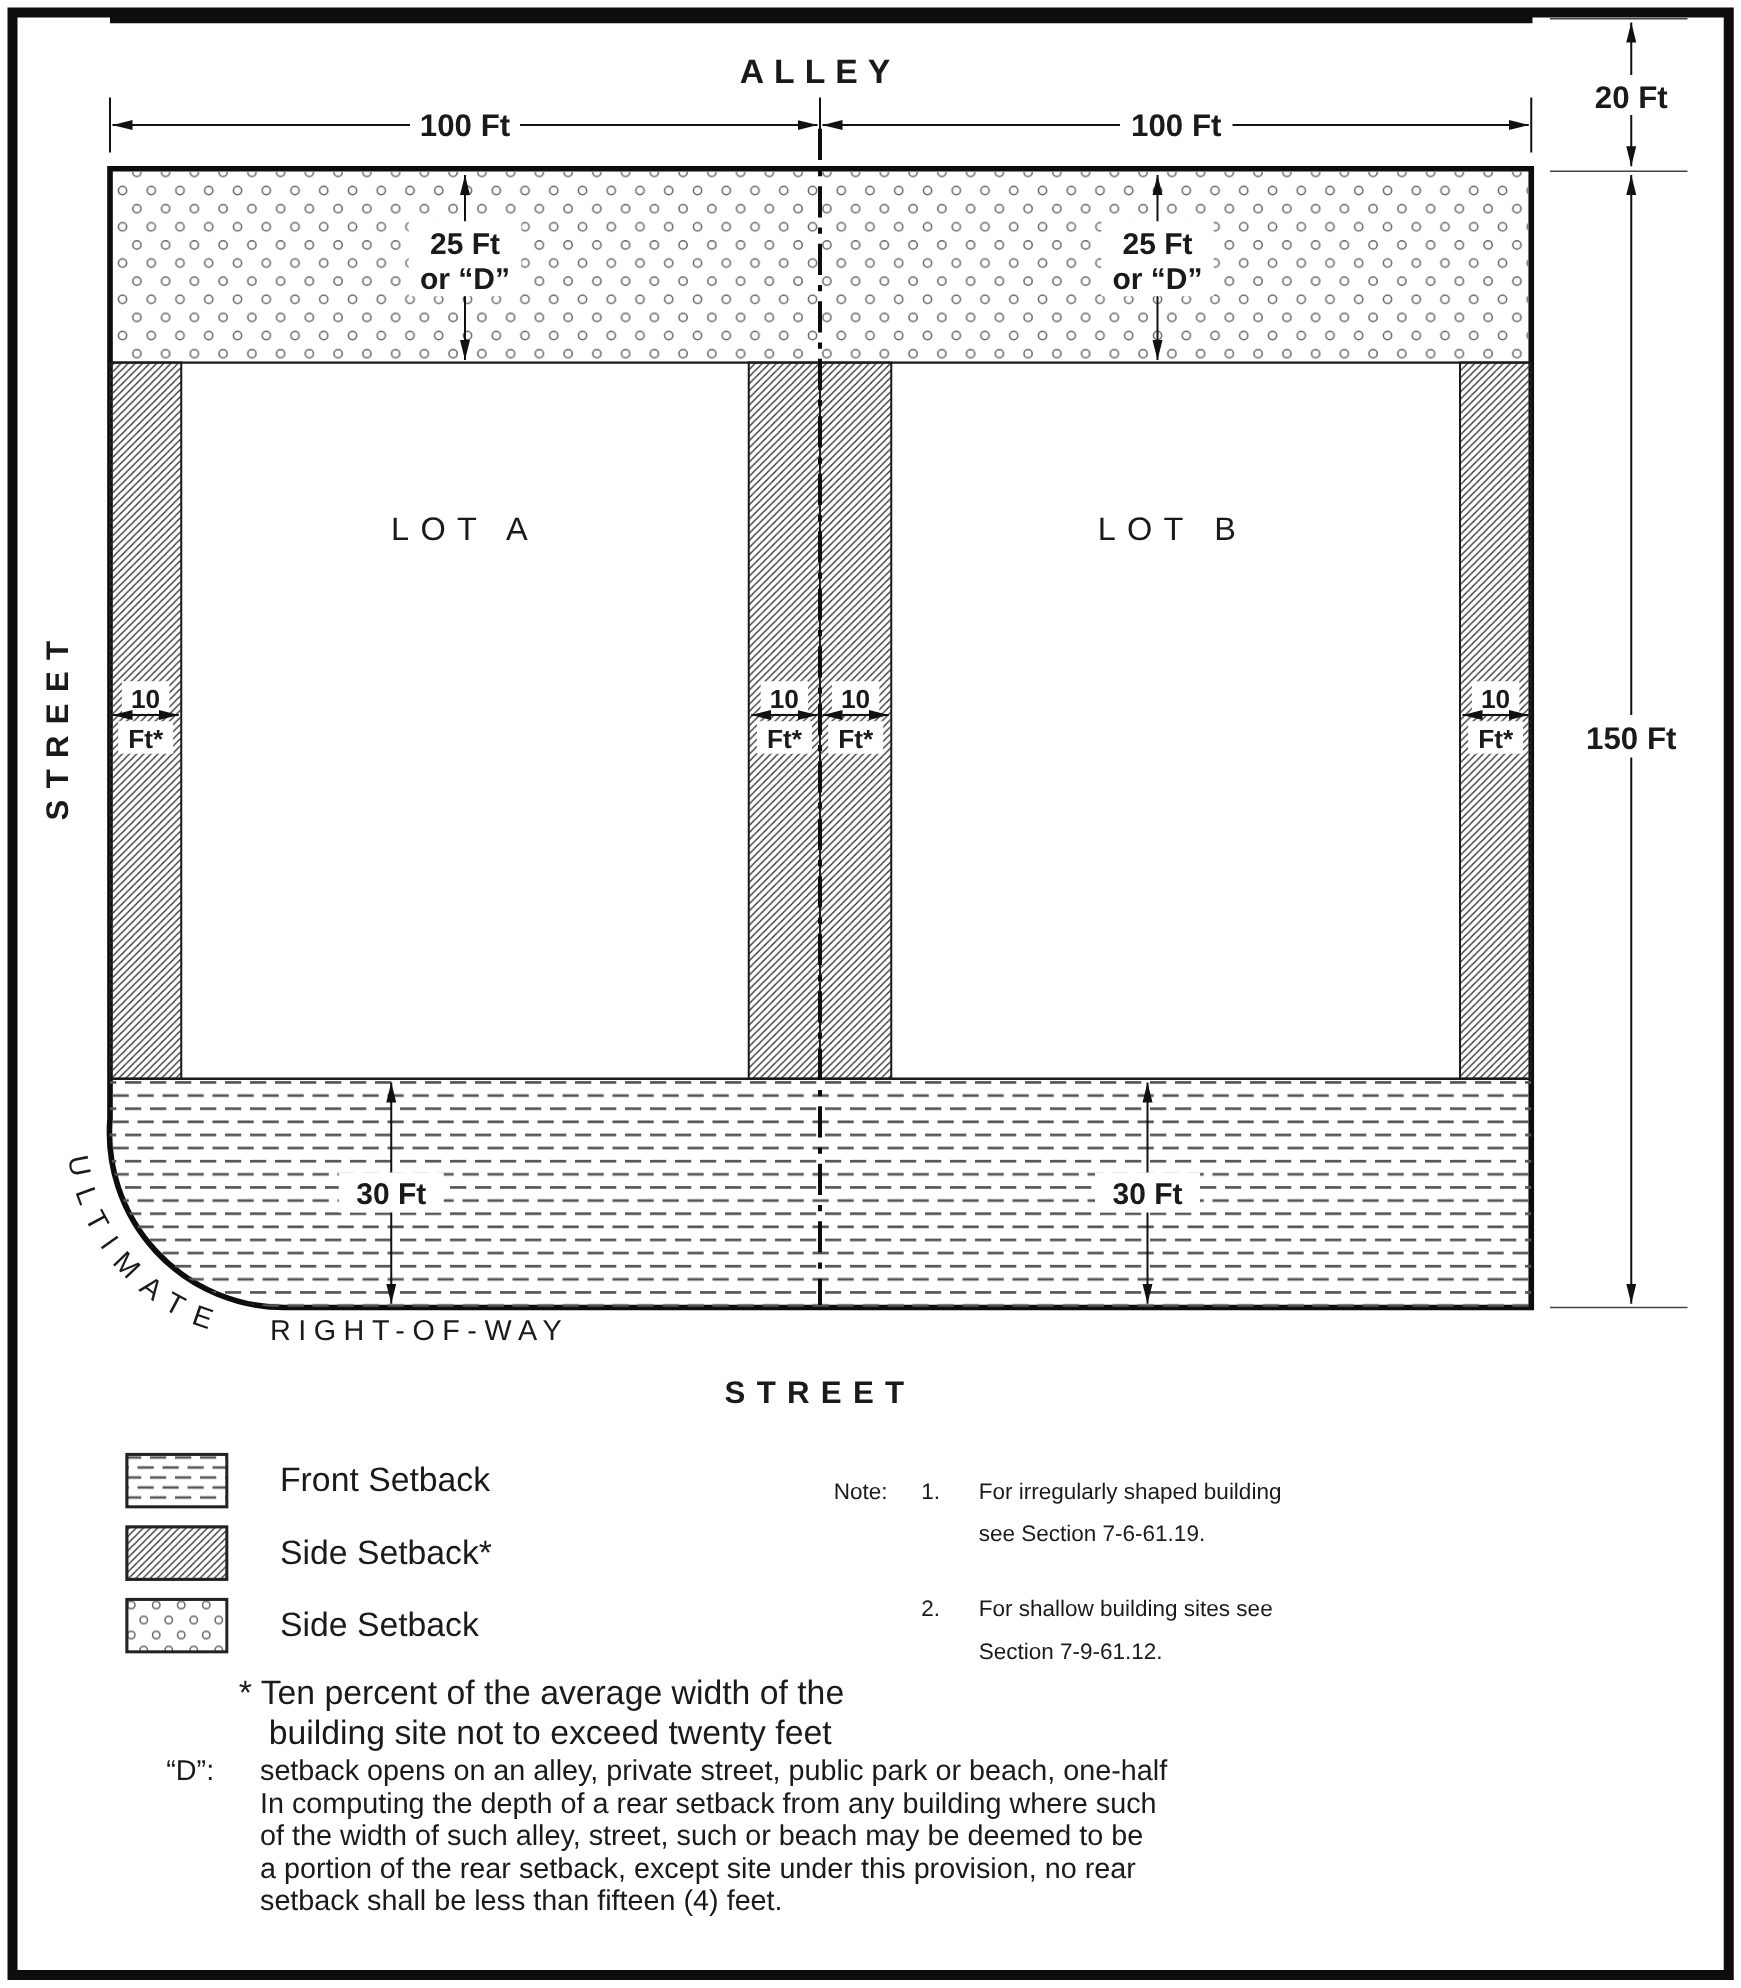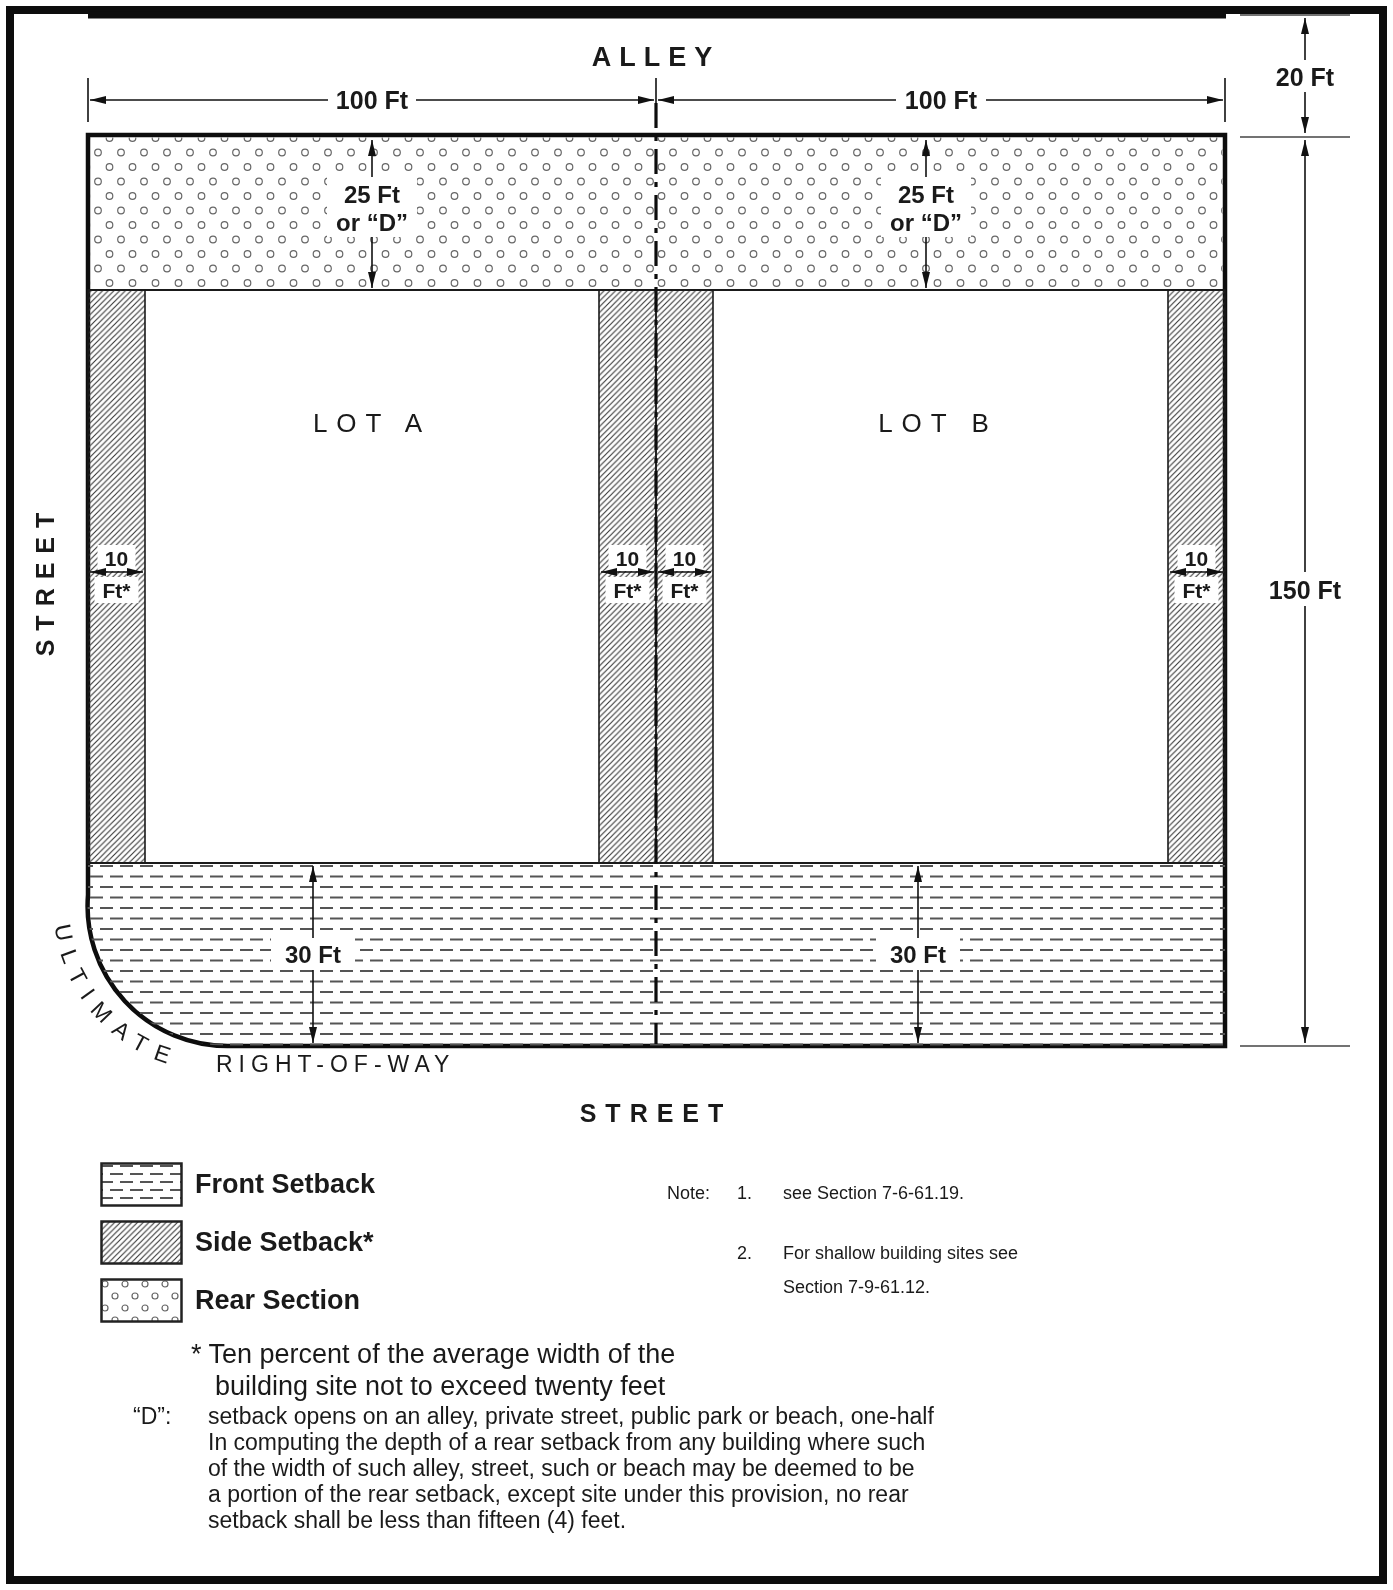--- a/index.html
+++ b/index.html
@@ -2,21 +2,21 @@
 <html><head>
 <meta charset="utf-8">
 <style>
   html,body{margin:0;padding:0;background:#fff;}
   body{width:1393px;height:1590px;position:relative;overflow:hidden;
        font-family:"Liberation Sans",sans-serif;color:#1a1a1a;}
   .frame{position:absolute;inset:6px;border:8px solid #0d0d0d;pointer-events:none;}
   svg.diagram{position:absolute;left:0;top:0;}
   svg text{fill:#1a1a1a;}
   .legend{position:absolute;left:100px;top:1162px;}
-  .legend-row{display:flex;align-items:center;gap:12px;height:45px;margin-bottom:13px;font-weight:bold;}
+  .legend-row{display:flex;align-items:center;gap:41px;height:45px;margin-bottom:13px;}
   .legend-label{font-size:27px;white-space:nowrap;}
   .footnote{position:absolute;left:191px;top:1338px;font-size:27px;line-height:32px;}
   .footnote .l2{margin-left:24px;}
   .notes{position:absolute;left:667px;top:1176px;font-size:18px;line-height:34px;}
   .note-item{display:grid;grid-template-columns:70px 46px auto;}
   .note-item + .note-item{margin-top:26px;}
   .definition{position:absolute;left:133px;top:1403px;display:grid;
               grid-template-columns:75px auto;font-size:23px;line-height:26px;}
   .nowrap{white-space:nowrap;}
 </style>
@@ -181,34 +181,35 @@
   <div class="legend-row">
     <svg width="83" height="45">
       <defs>
         <pattern id="lg-circles" patternUnits="userSpaceOnUse" width="20" height="24">
           <circle cx="5" cy="6" r="3" fill="none" stroke="#666" stroke-width="1.2"></circle>
           <circle cx="15" cy="18" r="3" fill="none" stroke="#666" stroke-width="1.2"></circle>
         </pattern>
       </defs>
       <rect x="1.5" y="1.5" width="80" height="42" fill="url(#lg-circles)" stroke="#222" stroke-width="2.5"></rect>
     </svg>
-    <span class="legend-label">Rear Section</span>
+    <span class="legend-label">Side Setback</span>
   </div>
 </div>
 
 <div class="footnote">
   <div class="l1 nowrap">* Ten percent of the average width of the</div>
   <div class="l2 nowrap">building site not to exceed twenty feet</div>
 </div>
 
 <div class="notes">
   <div class="note-item">
     <div>Note:</div>
     <div>1.</div>
     <div>
+      <div class="nowrap">For irregularly shaped building</div>
       <div class="nowrap">see Section 7-6-61.19.</div>
     </div>
   </div>
   <div class="note-item">
     <div></div>
     <div>2.</div>
     <div>
       <div class="nowrap">For shallow building sites see</div>
       <div class="nowrap">Section 7-9-61.12.</div>
     </div>

